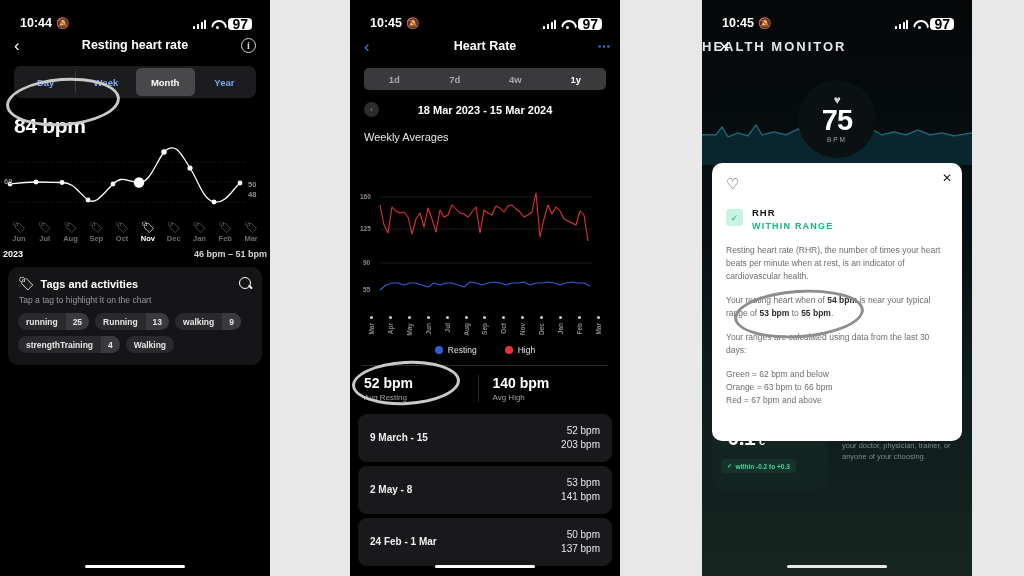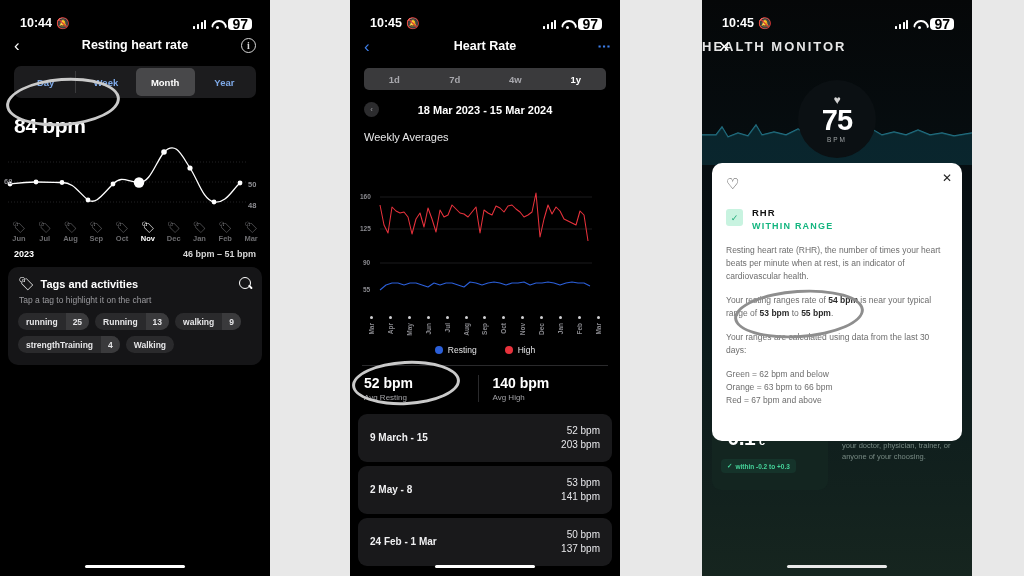--- a/index.html
+++ b/index.html
@@ -97,21 +97,21 @@
     flex: 1; display: flex; flex-direction: column;
     align-items: center; gap: 1px;
   }
   .mo1 .tag { font-size: 11px; line-height: 11px; color: #6d6d70; }
   .mo1 .lbl { font-size: 7.5px; color: #6d6d70; font-weight: bold; }
   .mo1.on .tag { color: #fff; }
   .mo1.on .lbl { color: #fff; }
 
   .footrow1 {
     display: flex; justify-content: space-between; align-items: center;
-    padding: 6px 14px 0; color: #fff; font-size: 9px; font-weight: bold;
+    padding: 6px 3px 0; color: #fff; font-size: 9px; font-weight: bold;
   }
   .footrow1 .rng { color: #d6d6d6; }
 
   .tagcard {
     margin: 8px 8px 0; background: #151517; border-radius: 10px;
     padding: 9px 10px 12px;
   }
   .tagcard-head { display: flex; align-items: center; gap: 6px; }
   .tagcard-head .tagic { font-size: 13px; color: #fff; }
   .tagcard-title { color: #fff; font-size: 11px; font-weight: bold; }
@@ -323,21 +323,21 @@
       <div class="seg">Week</div>
       <div class="seg sel">Month</div>
       <div class="seg">Year</div>
     </div>
 
     <div class="bigval1">84 bpm</div>
 
     <div class="chart1">
       <span class="yl1" style="left:248px; top:8px;margin-top:30px;">50</span>
       <span class="yl1" style="left:4px; top:35px;">68</span>
-      <span class="yl1" style="left:248px; top:59px;">48</span>
+      <span class="yl1" style="left:248px; top:48px;">48</span>
       <svg width="270" height="78" viewBox="0 0 270 78">
         <line x1="8" y1="20" x2="246" y2="20" stroke="#3a3a3c" stroke-width="0.6" stroke-dasharray="1 2"></line>
         <line x1="8" y1="40" x2="246" y2="40" stroke="#3a3a3c" stroke-width="0.6" stroke-dasharray="1 2"></line>
         <line x1="8" y1="60" x2="246" y2="60" stroke="#3a3a3c" stroke-width="0.6" stroke-dasharray="1 2"></line>
         <path d="M10,42 C18,41 24,40 36,40 C50,40 56,40.5 62,40.5 C74,40.5 78,50 88,58 C96,63 102,53 113,42 C122,33 127,40 139,40.5 C150,41 155,22 164,10 C176,-2 182,14 190,26 C198,38 203,58 214,60 C226,62 232,48 240,41" fill="none" stroke="#ffffff" stroke-width="1.3" stroke-linecap="round"></path>
         <circle cx="10" cy="42" r="2.4" fill="#fff"></circle>
         <circle cx="36" cy="40" r="2.4" fill="#fff"></circle>
         <circle cx="62" cy="40.5" r="2.4" fill="#fff"></circle>
         <circle cx="88" cy="58" r="2.4" fill="#fff"></circle>
         <circle cx="113" cy="42" r="2.4" fill="#fff"></circle>
@@ -650,21 +650,21 @@
       <span class="modal-ic">♡</span>
       <div class="modal-head">
         <span class="check-sq">✓</span>
         <span>
           <div class="mh-t">RHR</div>
           <div class="mh-s">WITHIN RANGE</div>
         </span>
       </div>
       <div class="mbody">
         <p>Resting heart rate (RHR), the number of times your heart beats per minute when at rest, is an indicator of cardiovascular health.</p>
-        <p><span>Your resting ranges rate of </span><b>54 bpm</b><span> is near your typical range of </span><b>53 bpm</b><span> to </span><b>55 bpm</b><span>.</span></p>
+        <p><span>Your resting heart when of </span><b>54 bpm</b><span> is near your typical range of </span><b>53 bpm</b><span> to </span><b>55 bpm</b><span>.</span></p>
         <p>Your ranges are calculated using data from the last 30 days:</p>
         <div class="mlist">
           <div>Green = 62 bpm and below</div>
           <div>Orange = 63 bpm to 66 bpm</div>
           <div>Red = 67 bpm and above</div>
         </div>
       </div>
     </div>
 
     <div class="homebar dim"></div>

